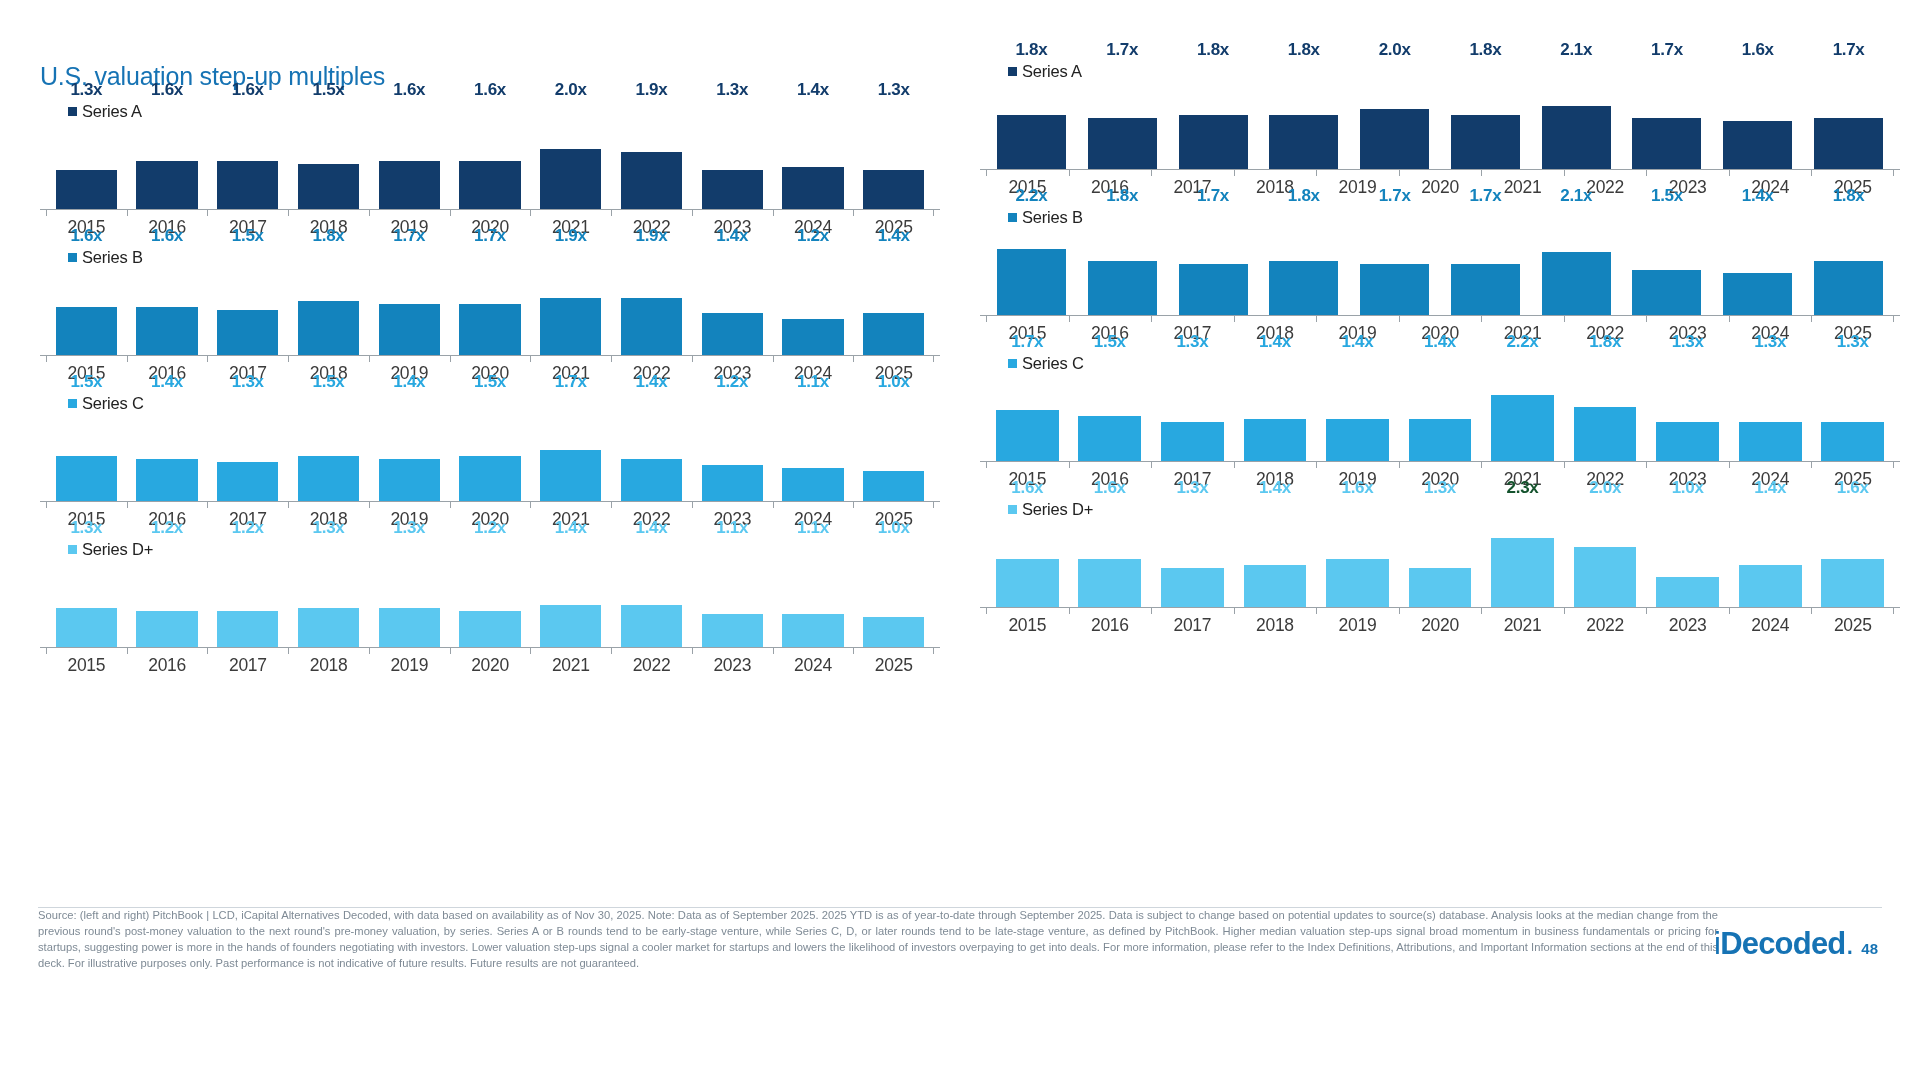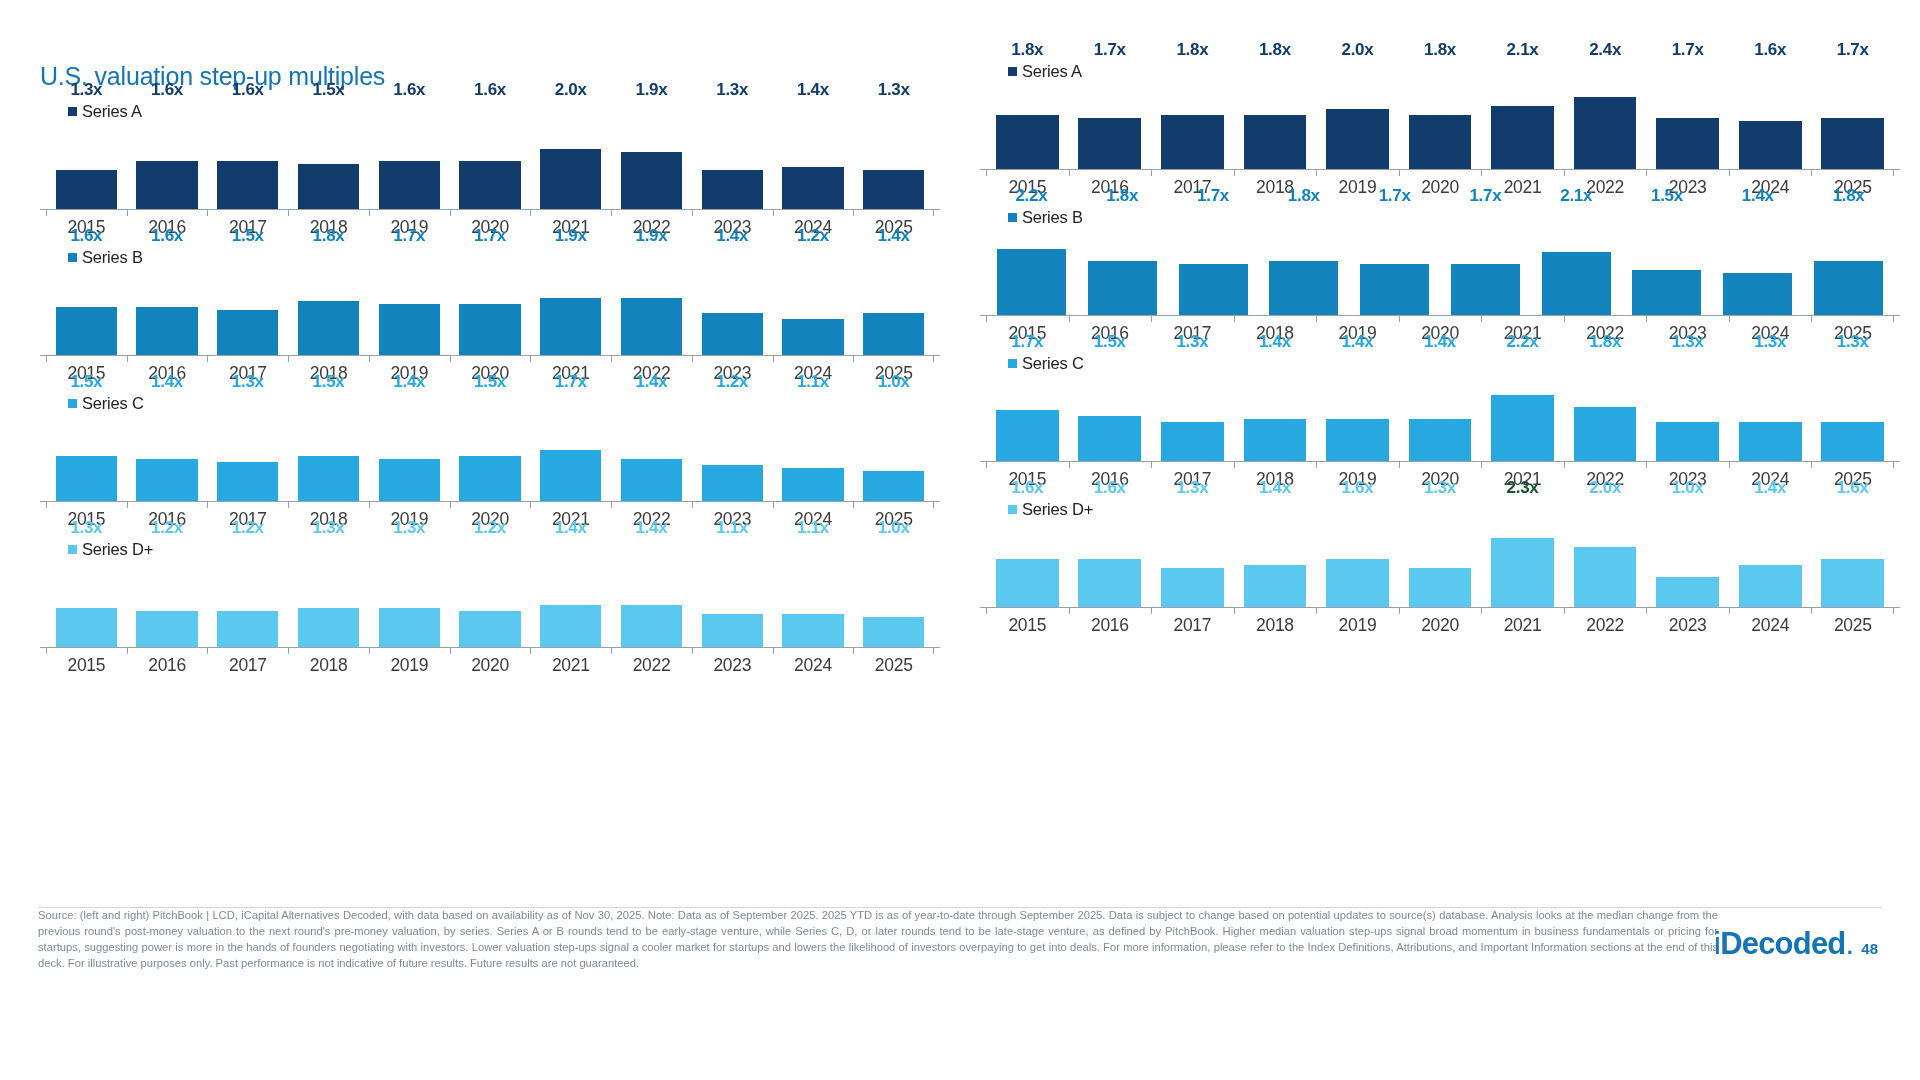--- a/index.html
+++ b/index.html
@@ -440,25 +440,20 @@
                 <div class="bar" style="height: 54px; background: rgb(18, 60, 107);">
                   <div class="vlabel" style="color: rgb(18, 60, 107);">1.8x</div>
                 </div>
               </div>
               <div class="col" style="height: 100%;">
                 <div class="bar" style="height: 63px; background: rgb(18, 60, 107);">
                   <div class="vlabel" style="color: rgb(18, 60, 107);">2.1x</div>
                 </div>
               </div>
               <div class="col" style="height: 100%;">
-                <div class="bar" style="height: 72px; background: rgb(18, 60, 107);">
-                  <div class="vlabel" style="color: rgb(18, 60, 107);">2.4x</div>
-                </div>
-              </div>
-              <div class="col" style="height: 100%;">
                 <div class="bar" style="height: 51px; background: rgb(18, 60, 107);">
                   <div class="vlabel" style="color: rgb(18, 60, 107);">1.7x</div>
                 </div>
               </div>
               <div class="col" style="height: 100%;">
                 <div class="bar" style="height: 48px; background: rgb(18, 60, 107);">
                   <div class="vlabel" style="color: rgb(18, 60, 107);">1.6x</div>
                 </div>
               </div>
               <div class="col" style="height: 100%;">

